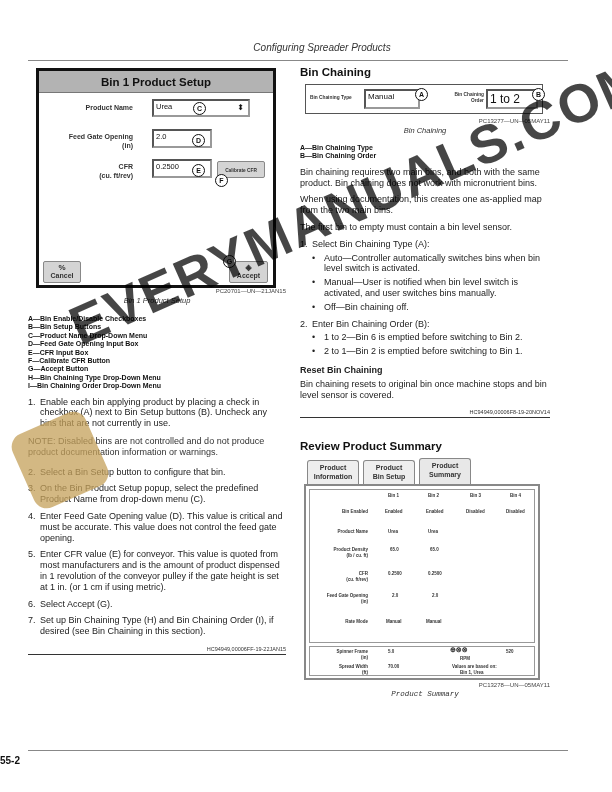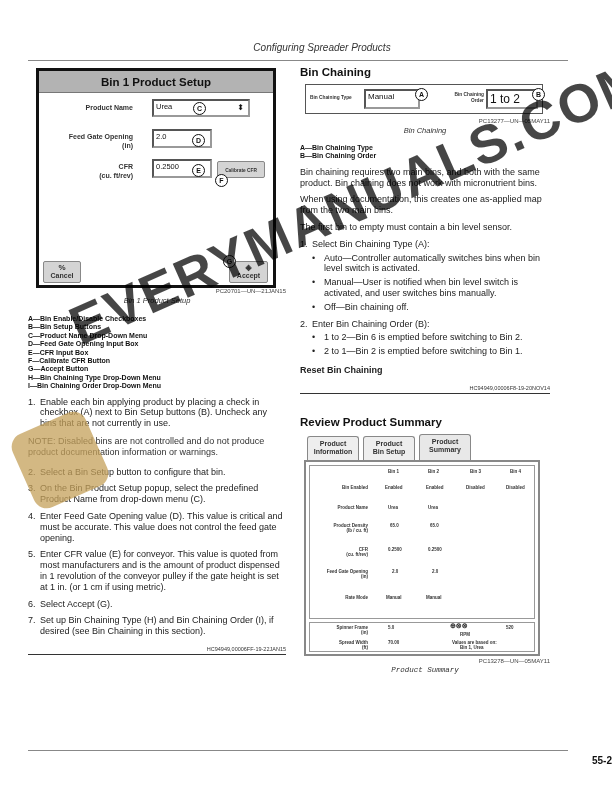--- a/index.html
+++ b/index.html
@@ -36,21 +36,21 @@
   
   .sum { position: relative; margin-left: 4px; width: 236px; height: 222px; margin-top: 6px; }
   .tab { position: absolute; top: 2px; height: 24px; border: 1.5px solid #888; border-bottom: none; border-radius: 3px 3px 0 0; background: #eee; font-size: 7px; font-weight: bold; text-align: center; line-height: 8.5px; padding-top: 3px; color: #333; }
   .tab.active { background: #e8e8e8; height: 26px; top: 0; }
   .sum-panel { position: absolute; top: 26px; left: 0; width: 236px; height: 196px; border: 2px solid #888; background: #fff; }
   .sum-inner { position: absolute; left: 3px; top: 3px; width: 226px; height: 154px; border: 1px solid #999; }
   .sum-inner2 { position: absolute; left: 3px; top: 160px; width: 226px; height: 30px; border: 1px solid #999; }
   .cell { position: absolute; font-size: 4.5px; font-weight: bold; color: #333; line-height: 5.5px; }
   .cell.r { text-align: right; }
   .page-rule { position: absolute; top: 750px; left: 28px; width: 540px; height: 1px; background: #888; }
-  .page-num { position: absolute; top: 755px; left: 0; width: 612px; text-align: right; font-size: 10px; font-weight: bold; }
+  .page-num { position: absolute; top: 755px; left: 0; width: 612px; text-align: left; font-size: 10px; font-weight: bold; }
   .watermark { position: absolute; left: 60px; top: 300px; font-size: 62px; font-weight: bold; color: rgba(0,0,0,0.85); transform: rotate(-24deg); transform-origin: left top; letter-spacing: 2px; pointer-events: none; -webkit-text-stroke: 0; }
   .wm-badge { position: absolute; left: 20px; top: 420px; width: 80px; height: 80px; background: rgba(196,160,90,0.75); border-radius: 14px; transform: rotate(-24deg); }
 </style>
 </head>
 <body>
 
 <div class="header-title">Configuring Spreader Products</div>
 <div class="header-rule"></div>
 
 <div class="col-left">
@@ -194,20 +194,21 @@
       </div>
     <div class="bullet">
         <span class="dot">•</span>
         <span>1 to 2—Bin 6 is emptied before switching to Bin 2.</span>
       </div>
     <div class="bullet">
         <span class="dot">•</span>
         <span>2 to 1—Bin 2 is emptied before switching to Bin 1.</span>
       </div>
     <h3>Reset Bin Chaining</h3>
+    <div class="para" style="margin-top:3px;">Bin chaining resets to original bin once machine stops and bin level sensor is covered.</div>
   </div>
   <div class="end-id">HC94949,00006F8-19-20NOV14</div>
   <div class="end-rule"></div>
 
   <h2 style="margin-top:22px;">Review Product Summary</h2>
   <div class="sum">
     <div class="tab" style="left:3px; width:52px;">
       <div>Product</div>
       <div>Information</div>
     </div>

